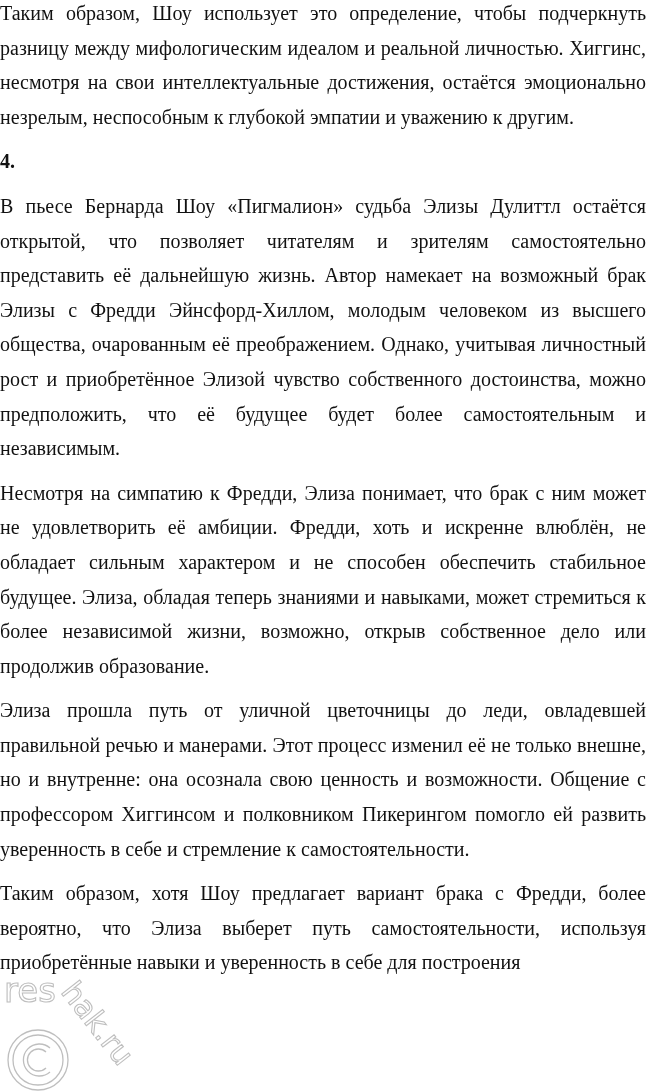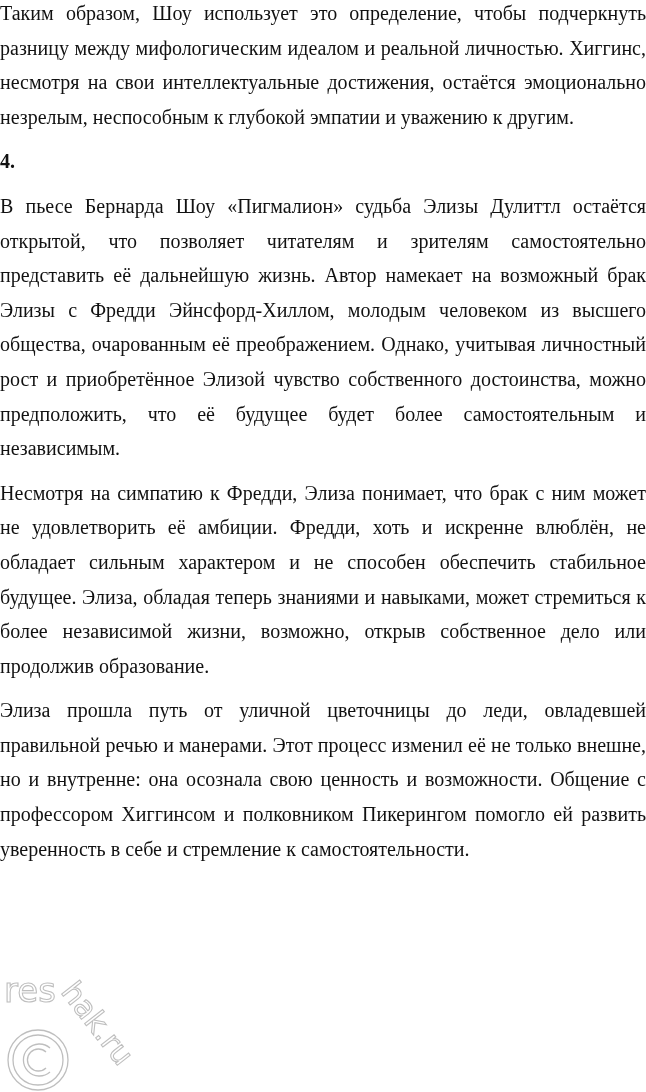--- a/index.html
+++ b/index.html
@@ -47,20 +47,21 @@
 </style>
 </head>
 <body>
 
 <div class="page">
   <p class="para">Таким образом, Шоу использует это определение, чтобы подчеркнуть разницу между мифологическим идеалом и реальной личностью. Хиггинс, несмотря на свои интеллектуальные достижения, остаётся эмоционально незрелым, неспособным к глубокой эмпатии и уважению к другим.</p>
   <p class="heading">4.</p>
   <p class="para">В пьесе Бернарда Шоу «Пигмалион» судьба Элизы Дулиттл остаётся открытой, что позволяет читателям и зрителям самостоятельно представить её дальнейшую жизнь. Автор намекает на возможный брак Элизы с Фредди Эйнсфорд-Хиллом, молодым человеком из высшего общества, очарованным её преображением. Однако, учитывая личностный рост и приобретённое Элизой чувство собственного достоинства, можно предположить, что её будущее будет более самостоятельным и независимым.</p>
   <p class="para">Несмотря на симпатию к Фредди, Элиза понимает, что брак с ним может не удовлетворить её амбиции. Фредди, хоть и искренне влюблён, не обладает сильным характером и не способен обеспечить стабильное будущее. Элиза, обладая теперь знаниями и навыками, может стремиться к более независимой жизни, возможно, открыв собственное дело или продолжив образование.</p>
   <p class="para">Элиза прошла путь от уличной цветочницы до леди, овладевшей правильной речью и манерами. Этот процесс изменил её не только внешне, но и внутренне: она осознала свою ценность и возможности. Общение с профессором Хиггинсом и полковником Пикерингом помогло ей развить уверенность в себе и стремление к самостоятельности.</p>
+  <p class="para">Таким образом, хотя Шоу предлагает вариант брака с Фредди, более вероятно, что Элиза выберет путь самостоятельности, используя приобретённые навыки и уверенность в себе для построения</p>
 </div>
 
 <div class="watermark">
   <svg width="150" height="124" viewBox="0 0 150 124" xmlns="http://www.w3.org/2000/svg">
     <g fill="none" stroke="#8a8a8a" stroke-width="1.3">
       <text x="4" y="34" font-family="DejaVu Sans, sans-serif" font-size="34" fill="none" stroke="#8a8a8a" stroke-width="1.1">res</text>
       <g transform="translate(60,24) rotate(52)">
         <text x="0" y="0" font-family="DejaVu Sans, sans-serif" font-size="30" fill="none" stroke="#8a8a8a" stroke-width="1.1">hak.ru</text>
       </g>
       <circle cx="38" cy="92" r="30"></circle>

